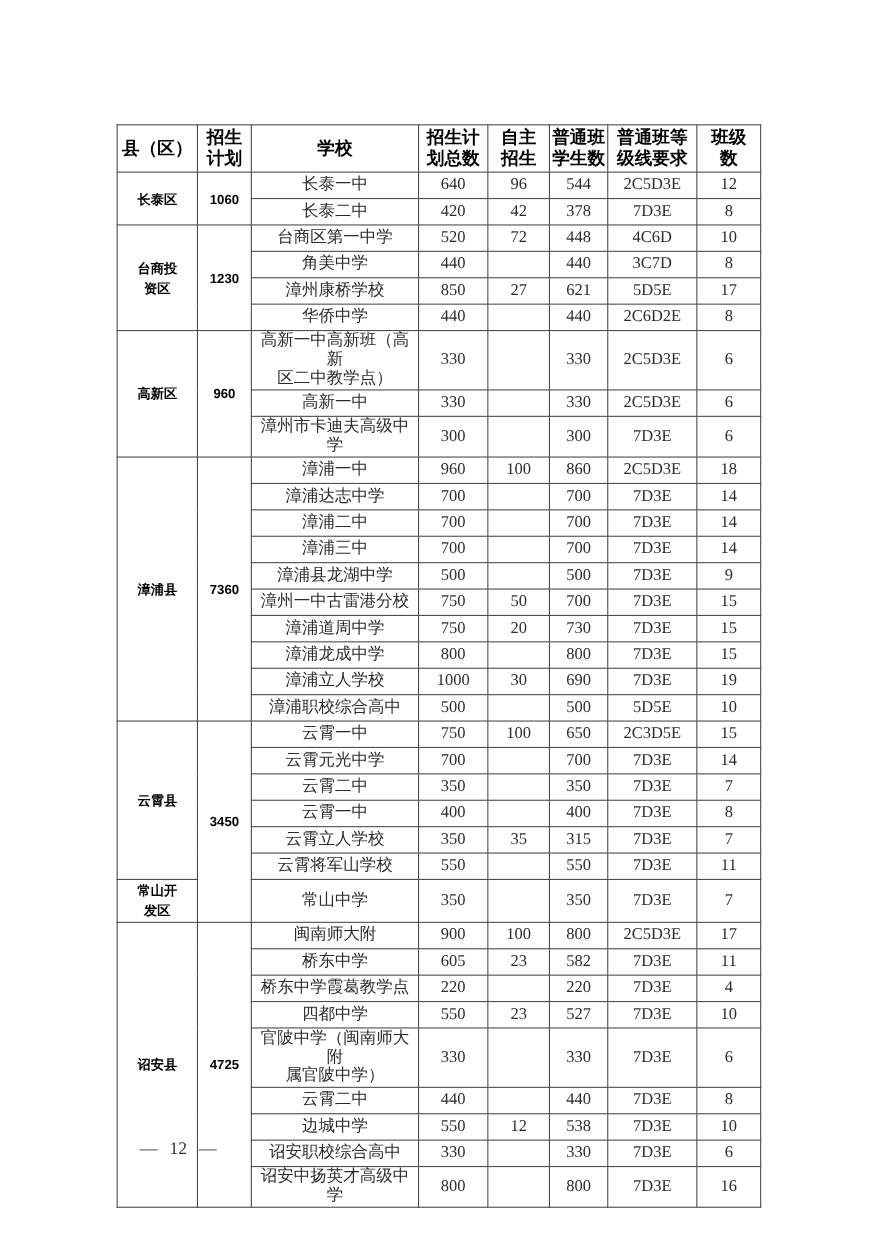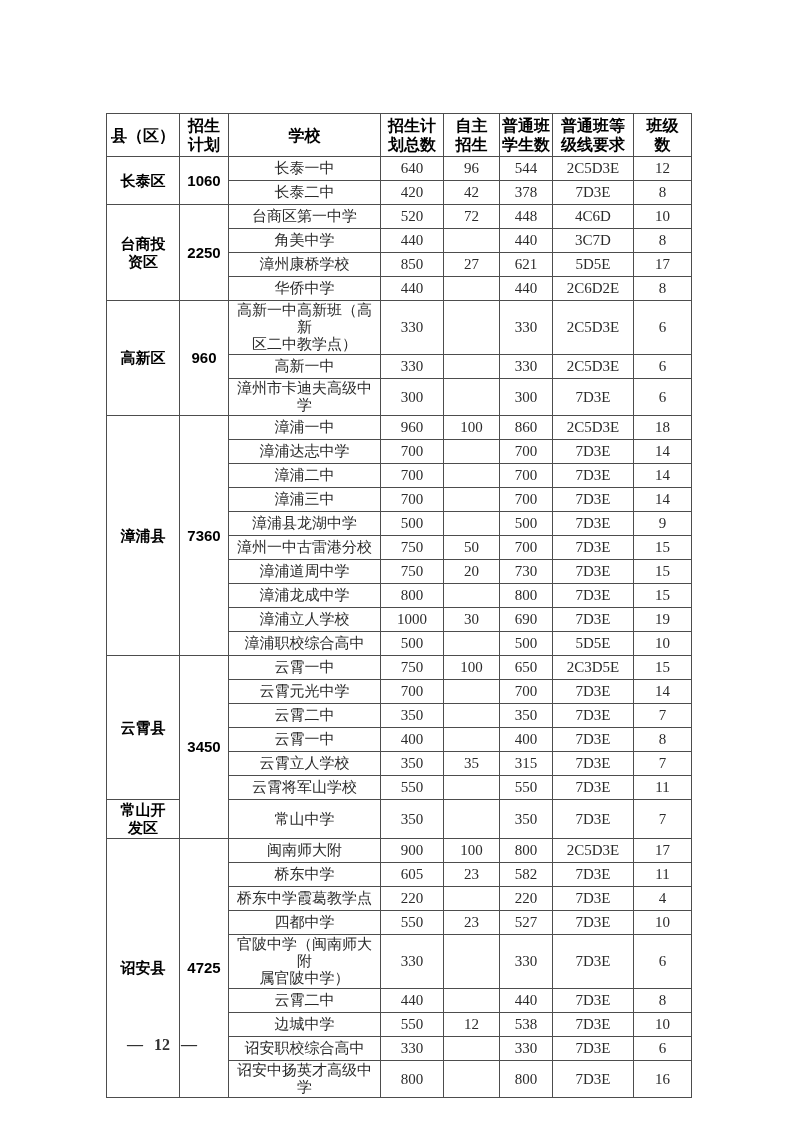--- a/index.html
+++ b/index.html
@@ -43,32 +43,31 @@
   }
   tbody td{
     font-size:15px;
     line-height:17px;
     height:21px;
     color:#2b2b2b;
   }
   tbody td.county, tbody td.plan{
     font-family:"Liberation Sans", sans-serif;
     font-weight:bold;
-    font-size:15px;
+    font-size:12px;
     line-height:18px;
     color:#000;
   }
   .footer{
     position:absolute;
     left:127px;top:1036px;
     font-size:16px;
     color:#333;
     word-spacing:7px;
     font-family:"Liberation Serif", serif;
-    font-weight:bold;
   }
 </style>
 </head>
 <body>
 
 <div class="page">
 
   <table class="plan-table">
     <colgroup>
       <col class="c0">
@@ -113,21 +112,21 @@
           <td class="school">长泰二中</td>
           <td class="num">420</td>
           <td class="num">42</td>
           <td class="num">378</td>
           <td class="num">7D3E</td>
           <td class="num">8</td>
         </tr>
         <tr>
           <td class="county" rowspan="4">台商投
 资区</td>
-          <td class="plan" rowspan="4">2250</td>
+          <td class="plan" rowspan="4">1230</td>
           <td class="school">台商区第一中学</td>
           <td class="num">520</td>
           <td class="num">72</td>
           <td class="num">448</td>
           <td class="num">4C6D</td>
           <td class="num">10</td>
         </tr>
         <tr>
           <td class="school">角美中学</td>
           <td class="num">440</td>

